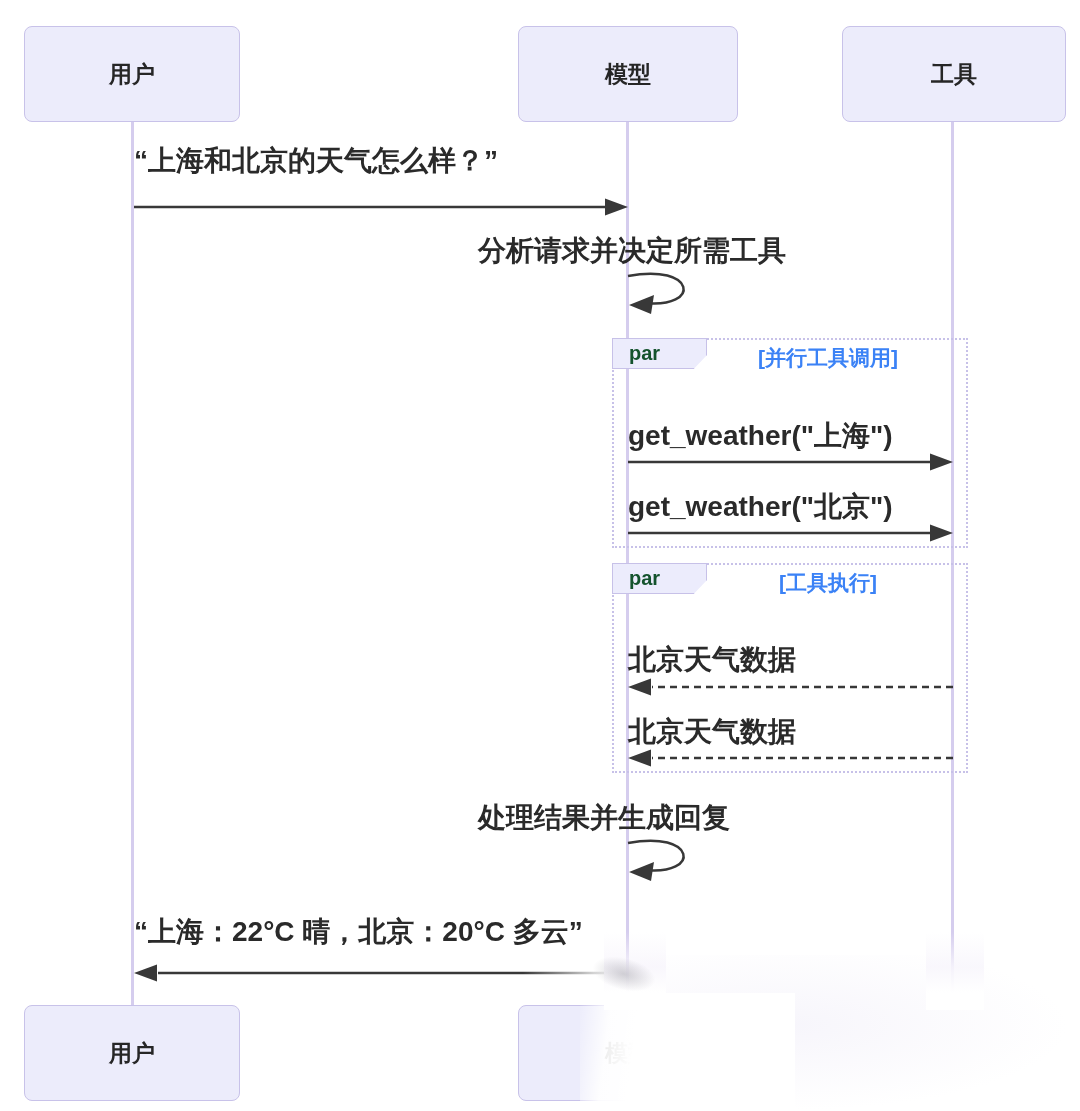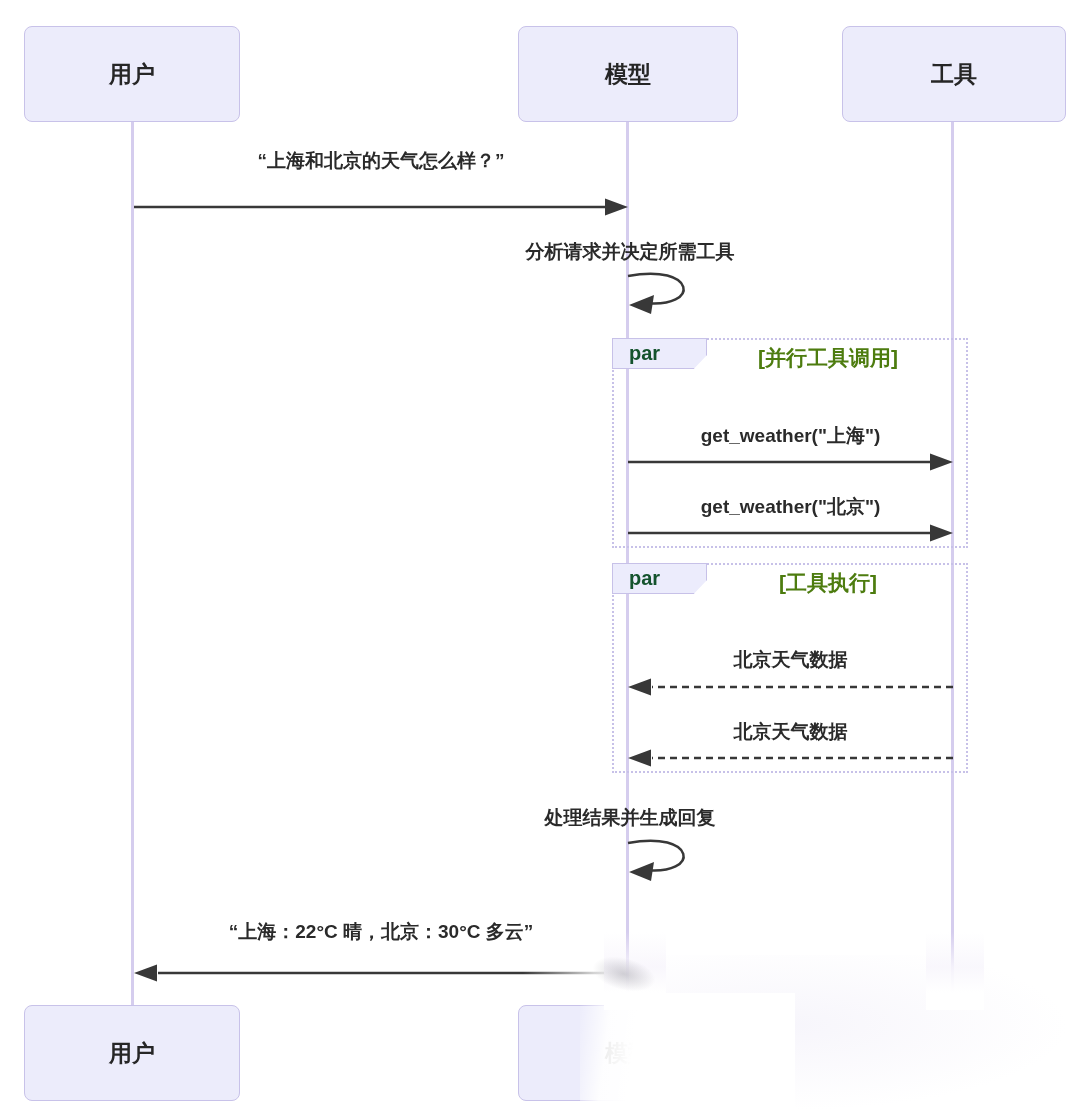--- a/index.html
+++ b/index.html
@@ -47,29 +47,28 @@
     box-sizing:border-box;
     display:flex;align-items:center;
     padding-left:16px;
     font-size:20px;font-weight:700;color:#14532d;
     z-index:3;
   }
   .par-title{
     position:absolute;
     width:276px;
     text-align:center;
-    font-size:21px;font-weight:700;color:#4d7c0f;
+    font-size:21px;font-weight:700;color:#3b82f6;
     line-height:30px;
     z-index:5;
   }
   
   .msg{
     position:absolute;
-    text-align:center;
-    font-size:19px;font-weight:600;color:#2a2a2a;
+    font-size:28px;font-weight:600;color:#2a2a2a;
     line-height:30px;
     z-index:5;
     white-space:nowrap;
   }
   .msg.wide{left:134px;width:494px;}
   .msg.self{left:478px;width:304px;}
   .msg.right{left:628px;width:325px;}
   
   #arrow-layer{
     position:absolute;left:0;top:0;width:1080px;height:1111px;
@@ -124,21 +123,21 @@
   <div class="par-label" style="left:612px;top:563px;">par</div>
   <div class="par-title" style="left:690px;top:568px;">[工具执行]</div>
 
   <div class="msg wide" style="top:146px;">“上海和北京的天气怎么样？”</div>
   <div class="msg self" style="top:238px;font-family:Liberation Mono, monospace;">分析请求并决定所需工具</div>
   <div class="msg right" style="top:421px;">get_weather("上海")</div>
   <div class="msg right" style="top:492px;">get_weather("北京")</div>
   <div class="msg right" style="top:645px;">北京天气数据</div>
   <div class="msg self" style="top:803px;">处理结果并生成回复</div>
   <div class="msg right" style="top:717px;">北京天气数据</div>
-  <div class="msg wide" style="top:917px;">“上海：22°C 晴，北京：30°C 多云”</div>
+  <div class="msg wide" style="top:917px;">“上海：22°C 晴，北京：20°C 多云”</div>
 
   <svg id="arrow-layer" viewBox="0 0 1080 1111" xmlns="http://www.w3.org/2000/svg">
     <defs>
       <linearGradient id="fadeRight" gradientUnits="userSpaceOnUse" x1="158" y1="0" x2="614" y2="0">
         <stop offset="0" stop-color="#383838"></stop>
         <stop offset="0.8" stop-color="#383838"></stop>
         <stop offset="1" stop-color="#383838" stop-opacity="0"></stop>
       </linearGradient>
     </defs>
 

